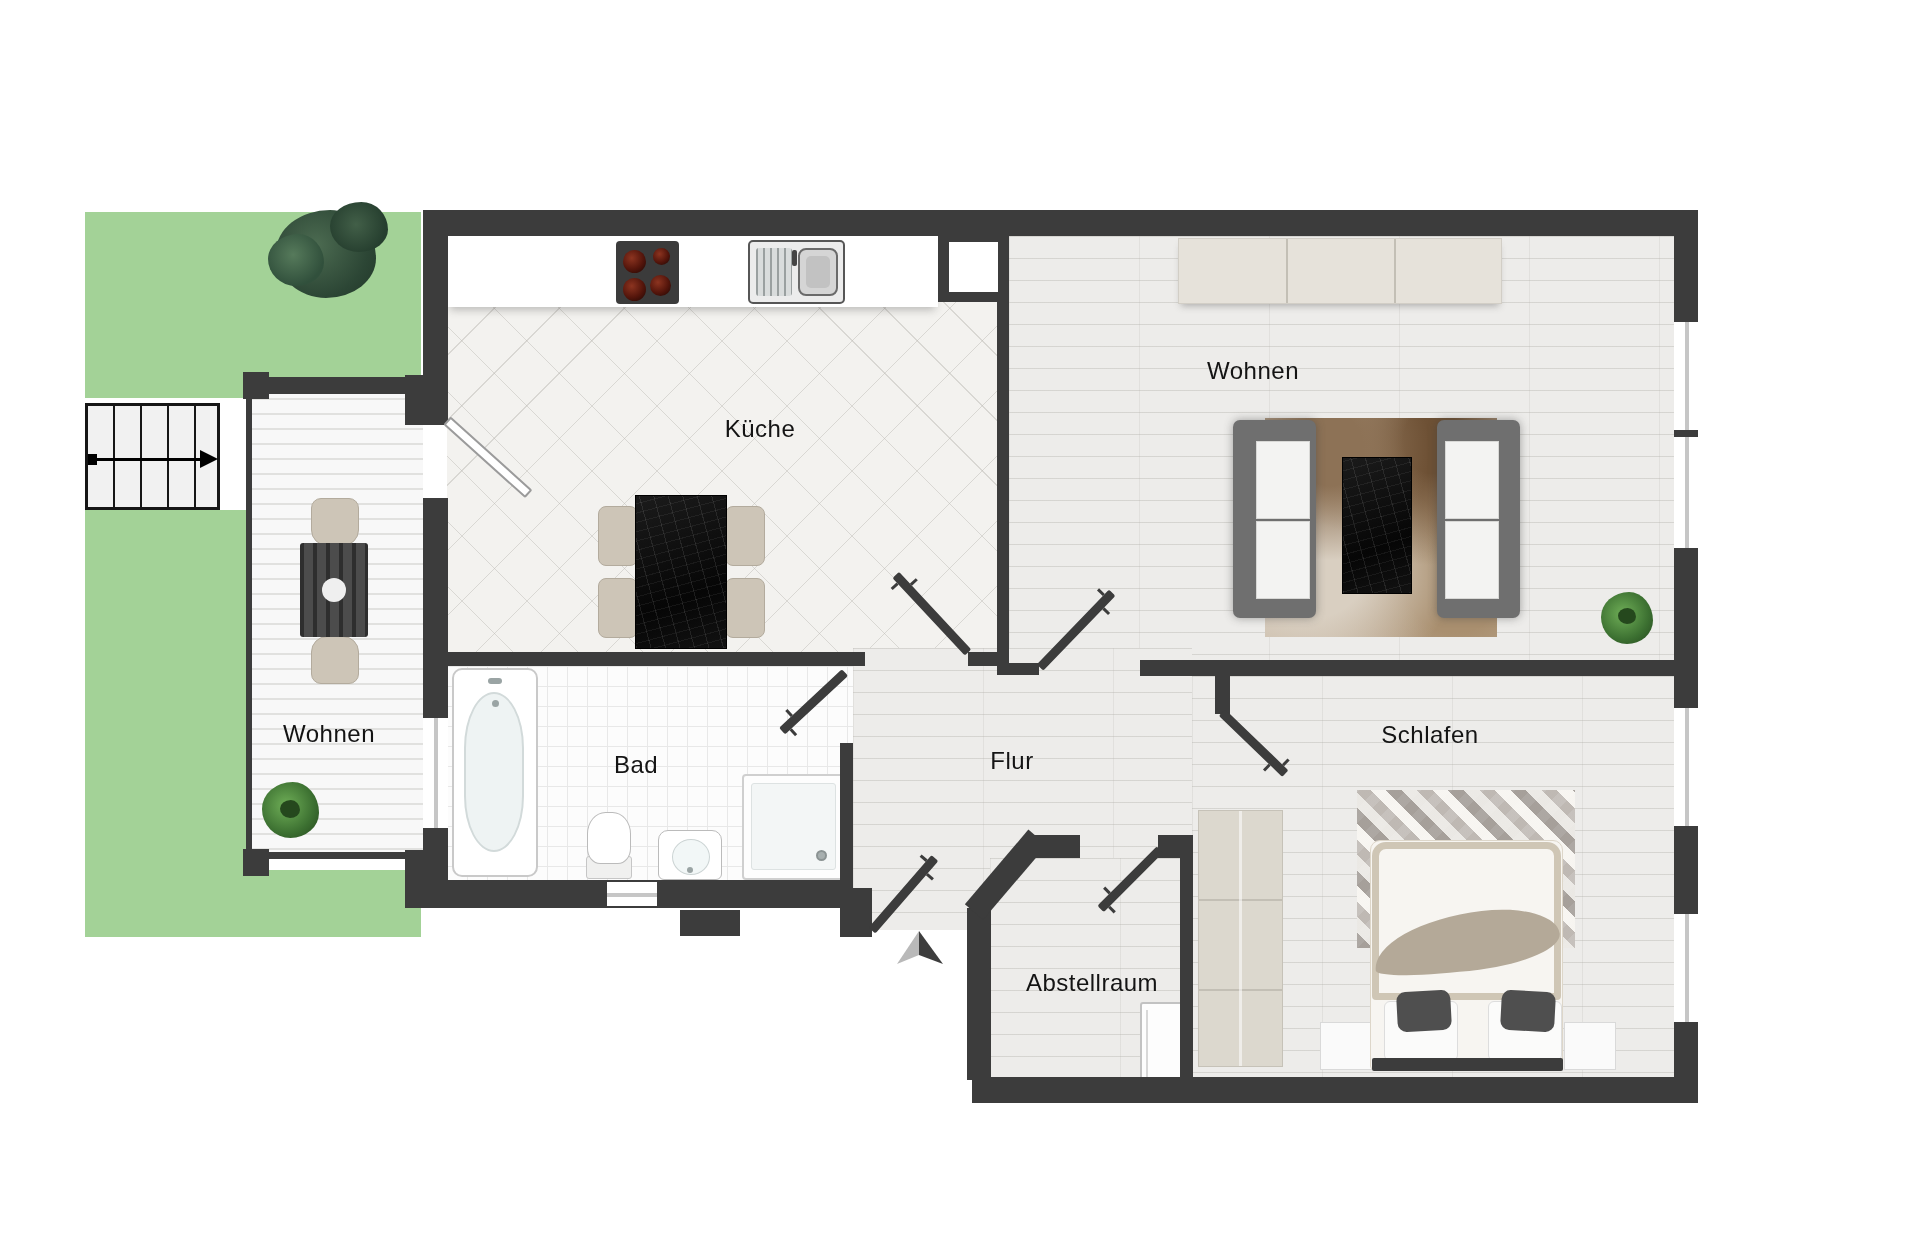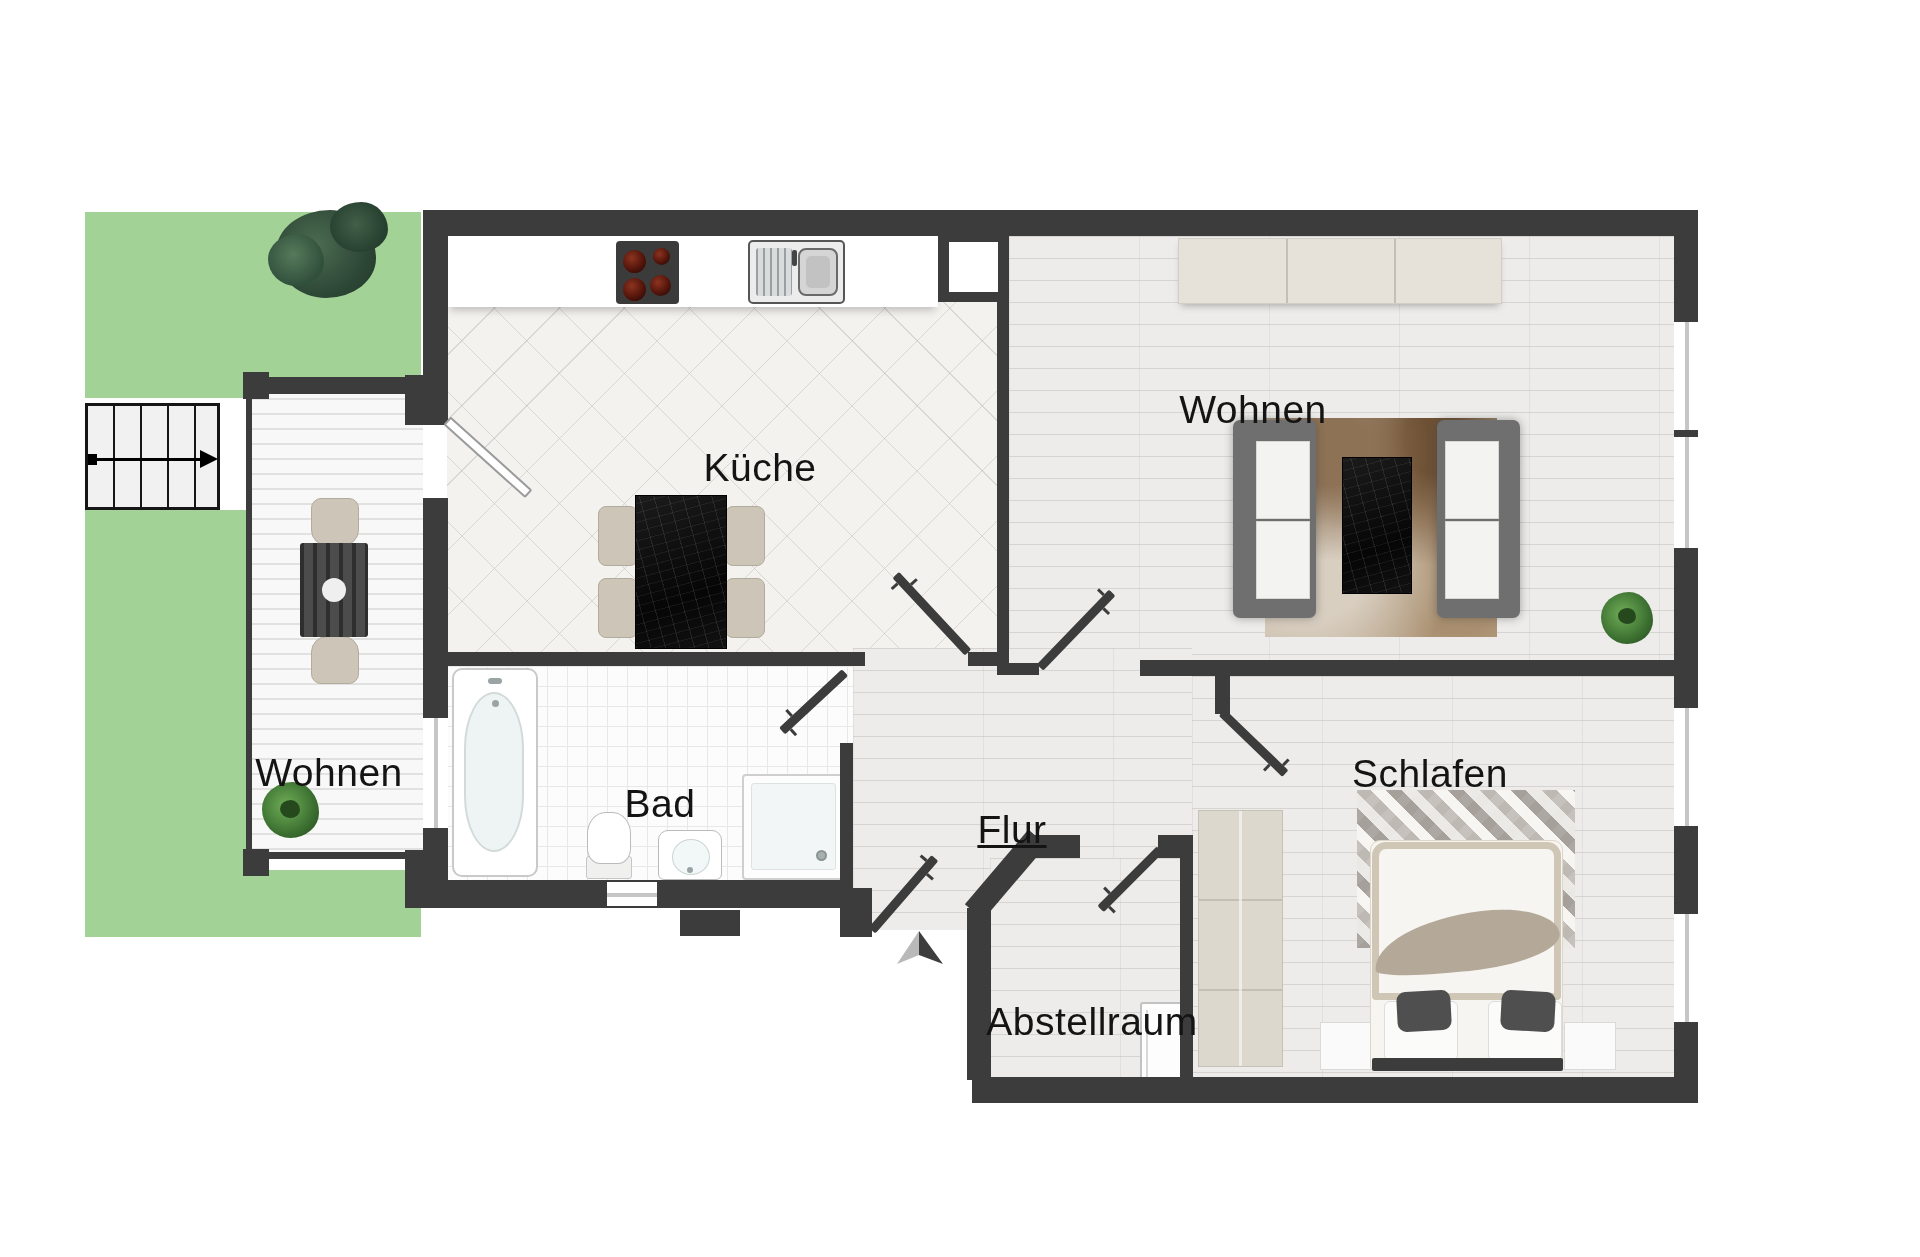--- a/index.html
+++ b/index.html
@@ -56,21 +56,21 @@
       radial-gradient(ellipse at 18% 70%, #d9cfc1 0 22%, transparent 55%),
       radial-gradient(ellipse at 82% 78%, #a98f6f 0 18%, transparent 52%),
       radial-gradient(ellipse at 50% 45%, #b49c80 0 30%, transparent 70%); }
   .rug-geo { background-color:#dedad5; background-image:
       repeating-linear-gradient(45deg, rgba(120,112,106,.55) 0 11px, rgba(236,234,230,.9) 11px 22px, rgba(160,152,146,.5) 22px 33px, rgba(248,246,242,.95) 33px 44px),
       repeating-linear-gradient(-45deg, rgba(255,255,255,.45) 0 11px, transparent 11px 22px); }
   .sofa { background:#6f6f6f; border-radius:7px; box-shadow:0 0 10px rgba(60,60,60,.45); }
   .cushion { position:absolute; background:#f3f3f2; border:1px solid #d8d8d6; }
   .seam { position:absolute; background:#c3bfb5; }
   .label { position:absolute; transform:translate(-50%,-50%); color:var(--label,#141414);
-           font-size:39px; letter-spacing:.5px; z-index:8; white-space:nowrap;margin-top:39px; }
+           font-size:24px; letter-spacing:.5px; z-index:8; white-space:nowrap; }
   .blob { position:absolute; border-radius:54% 46% 50% 50%/48% 55% 45% 52%; }
   .burner { position:absolute; border-radius:50%;
             background:radial-gradient(circle at 38% 35%, #8c3420, #54150b 55%, #2e0b06 85%); }
 </style>
 </head>
 <body>
 
 <div class="stage">
 
   <div class="abs garden" style="left:85px;top:212px;width:162px;height:186px;"></div>
@@ -246,18 +246,18 @@
   <div class="door" style="left:872px;top:926px;width:96px;transform:rotate(-49deg);"></div>
 
   <svg class="abs" style="left:891px;top:928px;z-index:8;" width="58" height="44" viewBox="0 0 58 44">
     <polygon points="28,3 6,36 28,27" fill="#b9b9b9"></polygon>
     <polygon points="28,3 52,36 28,27" fill="#3d3d3d"></polygon>
   </svg>
 
   <span class="label" style="left:760px;top:429px;">Küche</span>
   <span class="label" style="left:1253px;top:371px;">Wohnen</span>
   <span class="label" style="left:329px;top:734px;">Wohnen</span>
-  <span class="label" style="left:660px;top:765px;">Bad</span>
-  <span class="label" style="left:1012px;top:791px;text-decoration:underline;">Flur</span>
+  <span class="label" style="left:636px;top:765px;">Bad</span>
+  <span class="label" style="left:1012px;top:761px;">Flur</span>
   <span class="label" style="left:1430px;top:735px;">Schlafen</span>
   <span class="label" style="left:1092px;top:983px;">Abstellraum</span>
 
 </div>
 
 </body></html>

